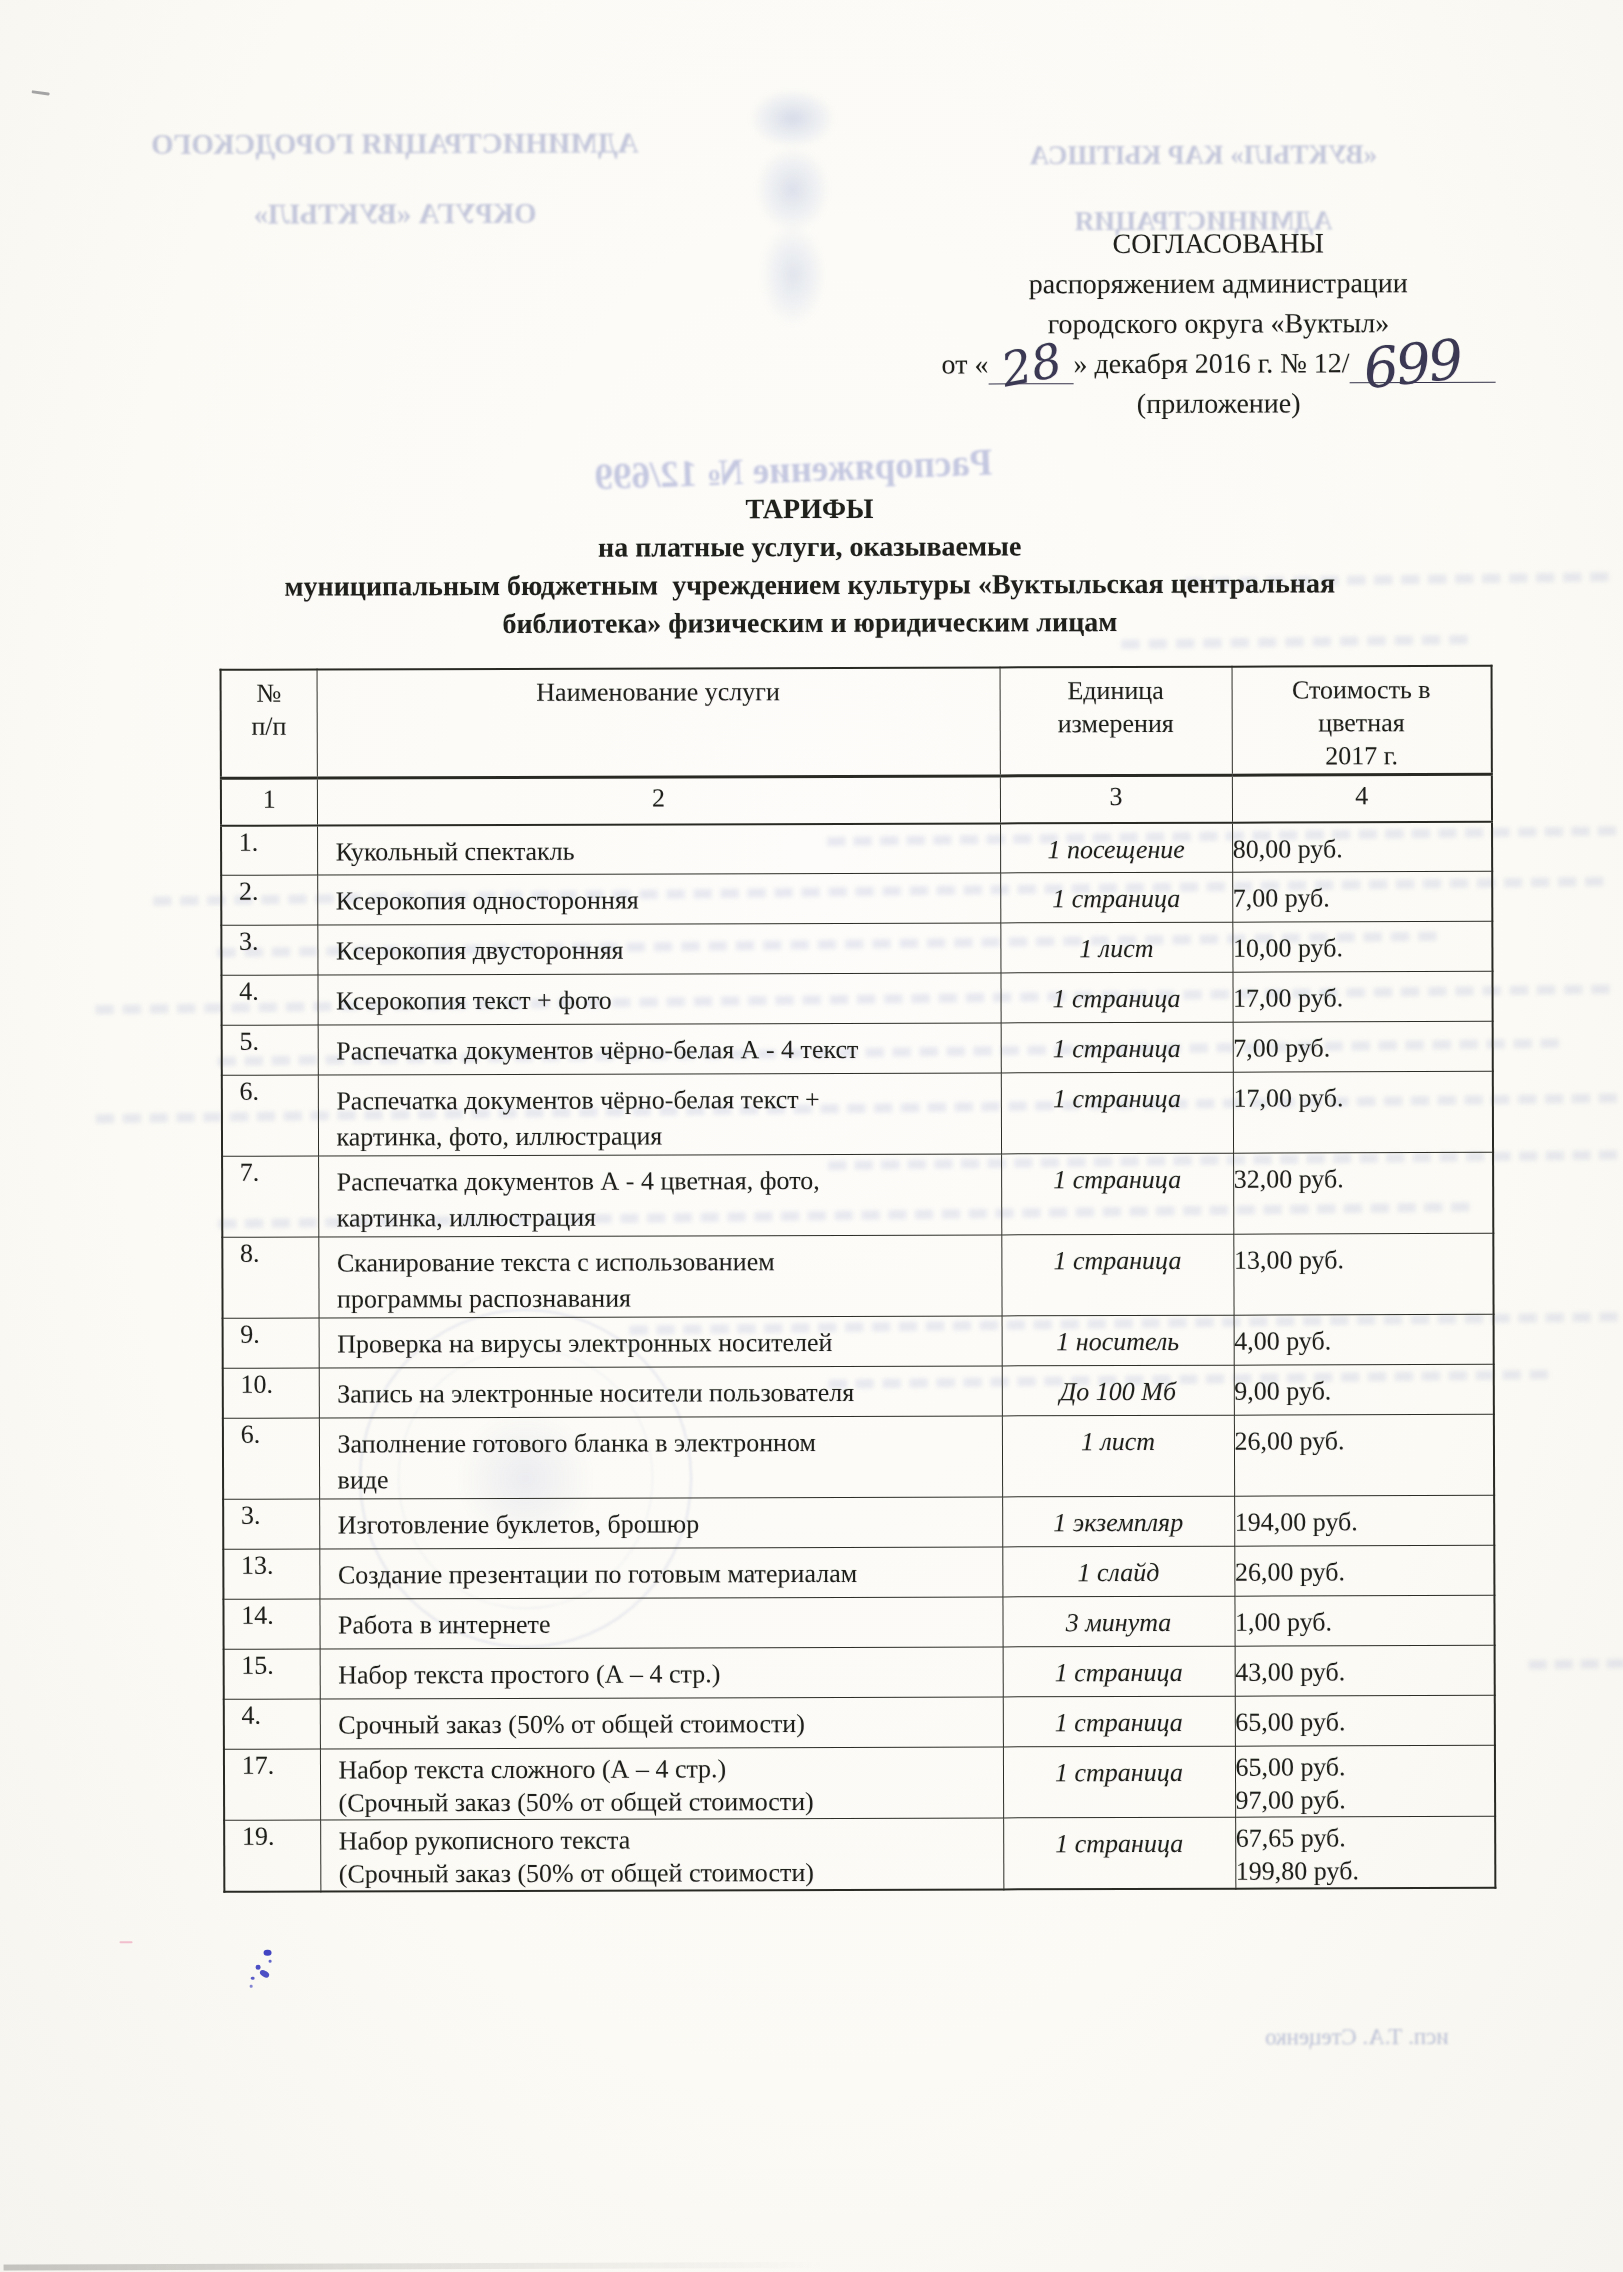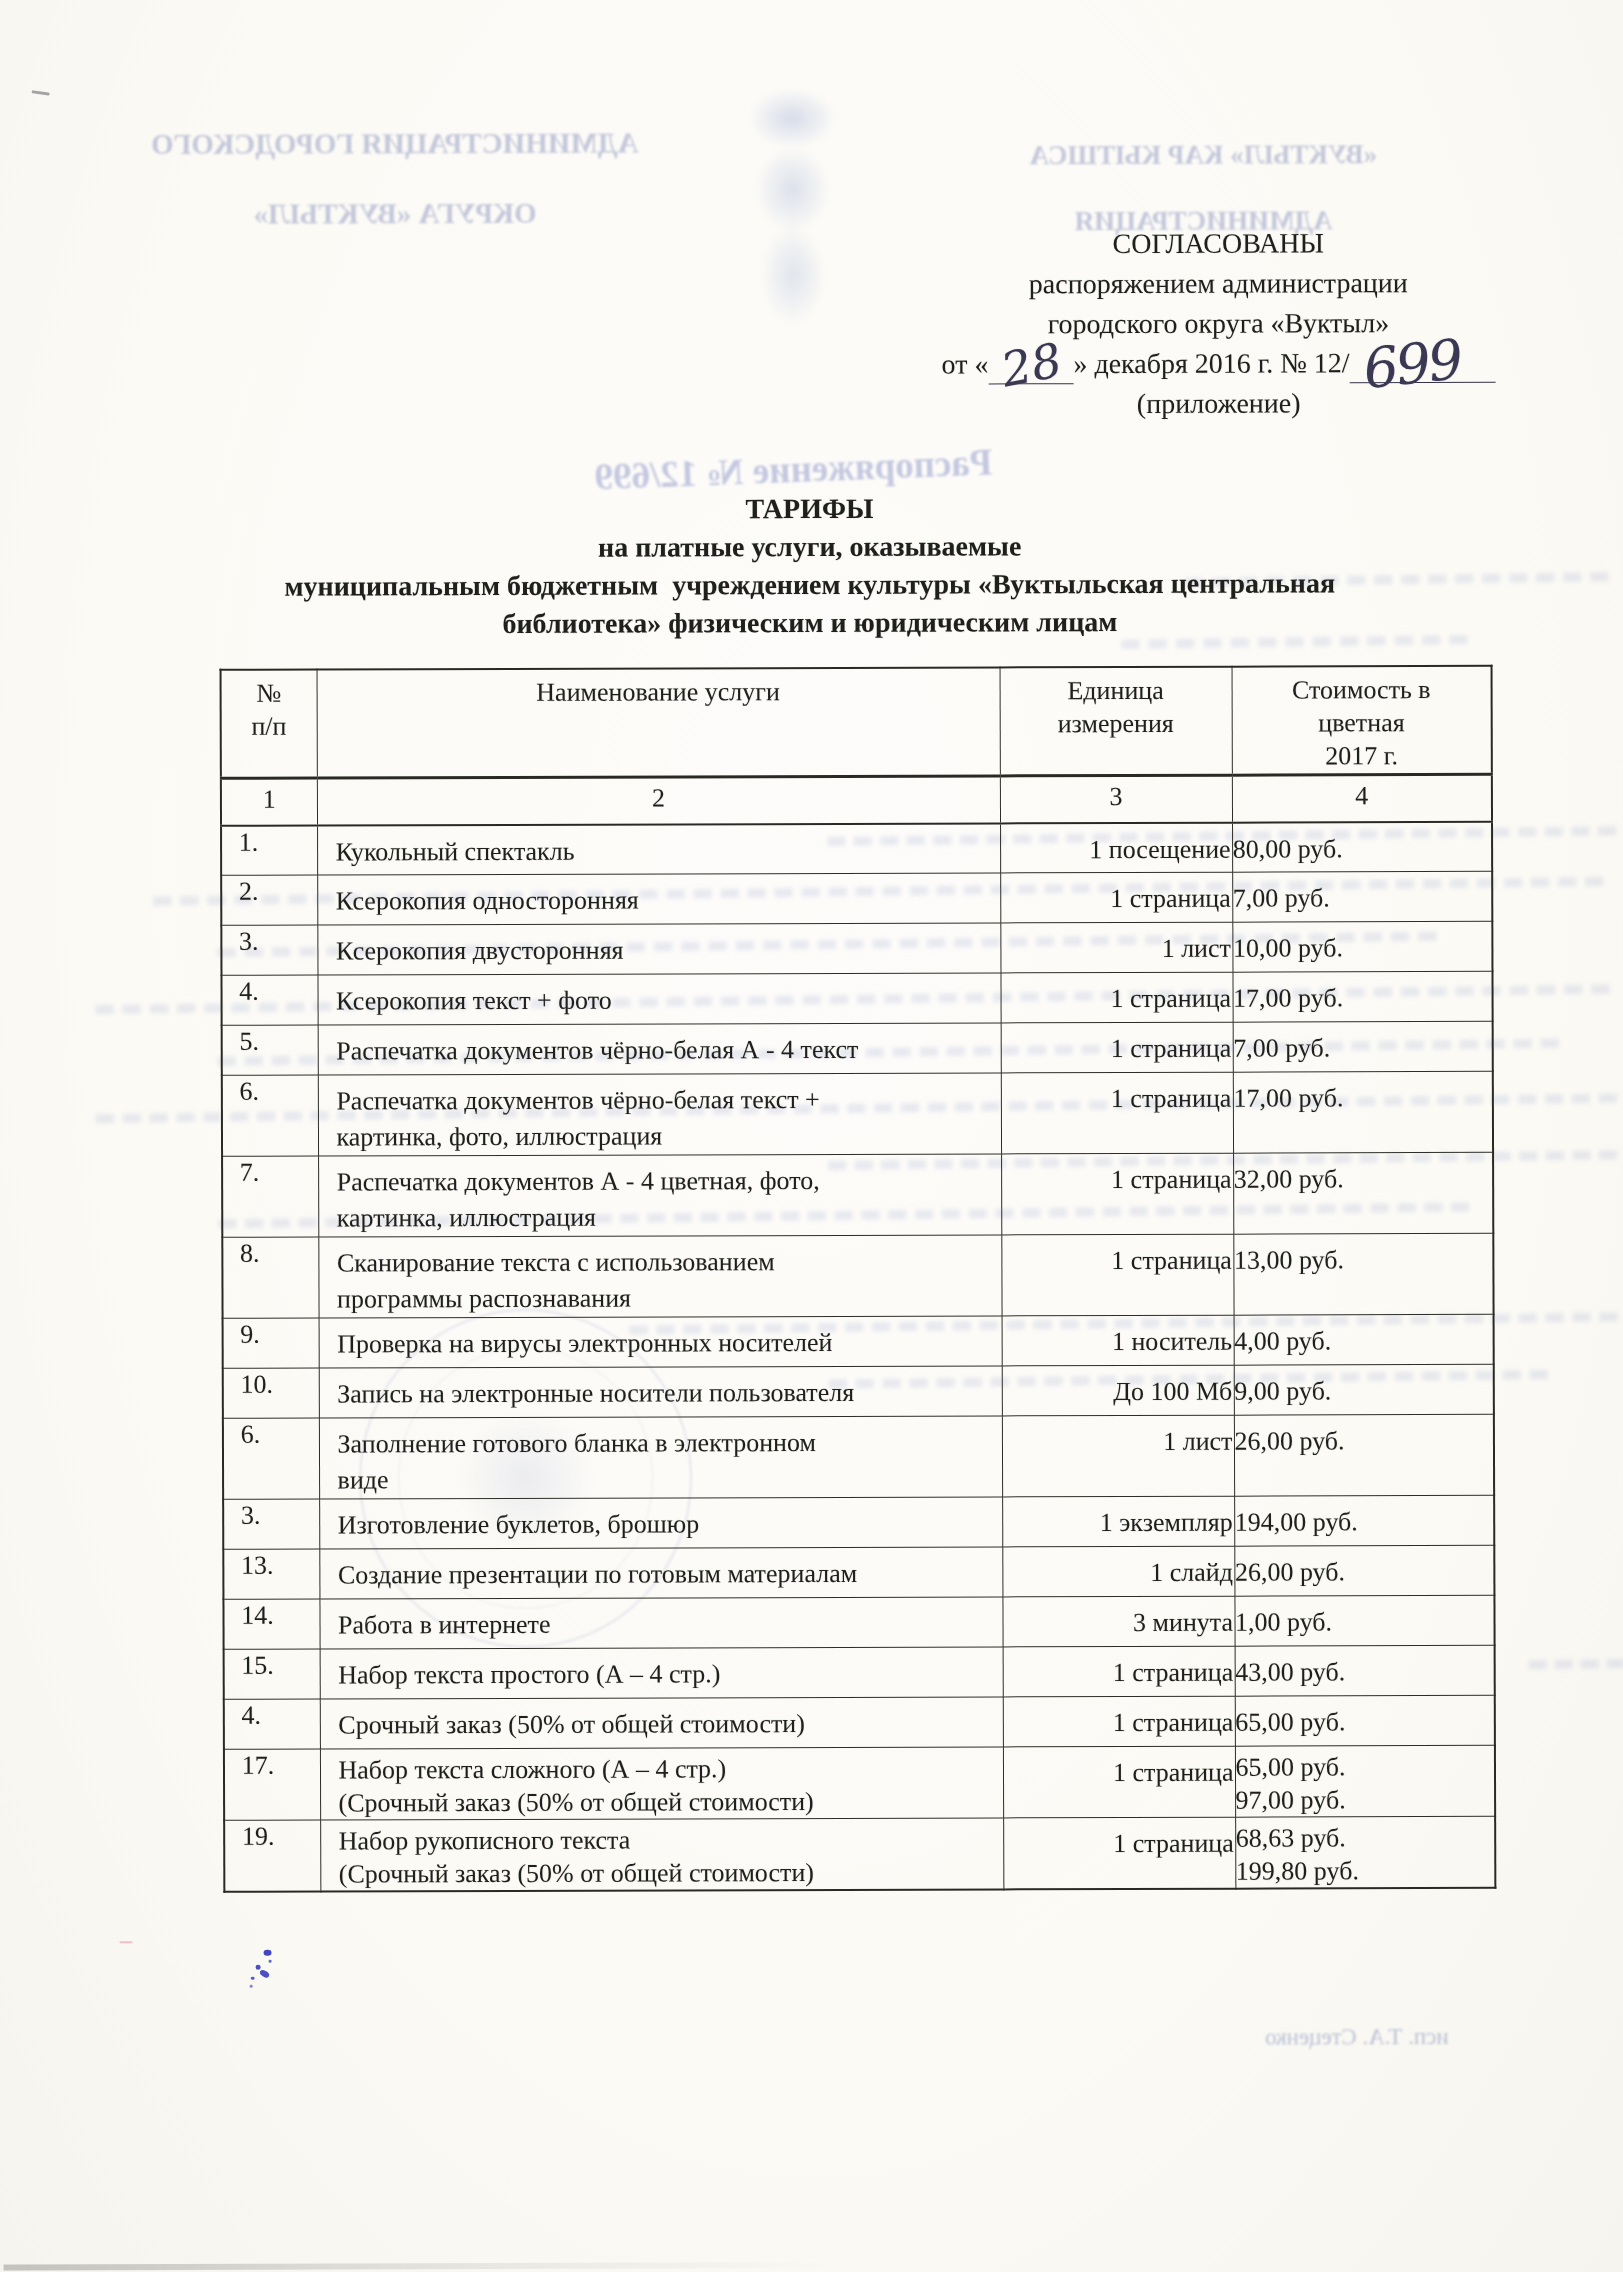--- a/index.html
+++ b/index.html
@@ -54,21 +54,21 @@
   table.tariff{border:2.6px solid #2a2a25;}
   tr.head-row{height:94px;}
   tr.head-row th{text-align:center;padding-top:6.4px;line-height:33px;border-bottom:3.2px solid #2a2a25;}
   tr.colnum-row{height:47px;}
   tr.colnum-row td{text-align:center;padding-top:5.1px;border-bottom:2.6px solid #2a2a25;}
   tr.data-row{height:50px;}
   tr.data-row.two-line{height:81px;}
   tr.data-row.two-price{height:71px;}
   td.cell-num{vertical-align:middle;text-align:left;padding-left:16.7px;}
   td.cell-name{text-align:left;padding:7.7px 9px 0 18px;line-height:36px;}
-  td.cell-unit{text-align:right;padding-top:7.7px;line-height:36px;}
+  td.cell-unit{text-align:center;padding-top:7.7px;line-height:36px;font-style:italic;}
   td.cell-price{text-align:left;padding:7.7px 24.4px 0 0;line-height:36px;}
   tr.two-price td.cell-name,tr.two-price td.cell-price{padding-top:3.2px;line-height:33px;}
 
   
   .mark{position:absolute;}
   .gray-dash{left:35px;top:89px;width:18px;height:2.6px;background:rgba(95,95,100,.55);transform:rotate(8deg);border-radius:1.3px;}
   .pink-dash{left:117px;top:1939px;width:13px;height:1.9px;background:rgba(230,120,160,.45);border-radius:1.3px;}
   .blot{left:247px;top:1945px;width:38px;height:64px;}
   .blot i{position:absolute;background:#2226b8;border-radius:50%;display:block;}
   .blot .d1{left:14px;top:2.6px;width:7.7px;height:6.4px;opacity:.85;}
@@ -337,21 +337,21 @@
             </td>
   </tr>
           <tr class="data-row two-line two-price">
     <td class="cell-num">19.</td>
     <td class="cell-name">
               <div>Набор рукописного текста</div>
               <div>(Срочный заказ (50% от общей стоимости)</div>
             </td>
     <td class="cell-unit">1 страница</td>
     <td class="cell-price">
-              <div>68,63 руб.</div>
+              <div>67,65 руб.</div>
               <div>199,80 руб.</div>
             </td>
   </tr>
         </tbody>
     </table>
 
     <div class="mark gray-dash"></div>
     <div class="mark pink-dash"></div>
     <div class="mark blot">
       <i class="d1"></i>

